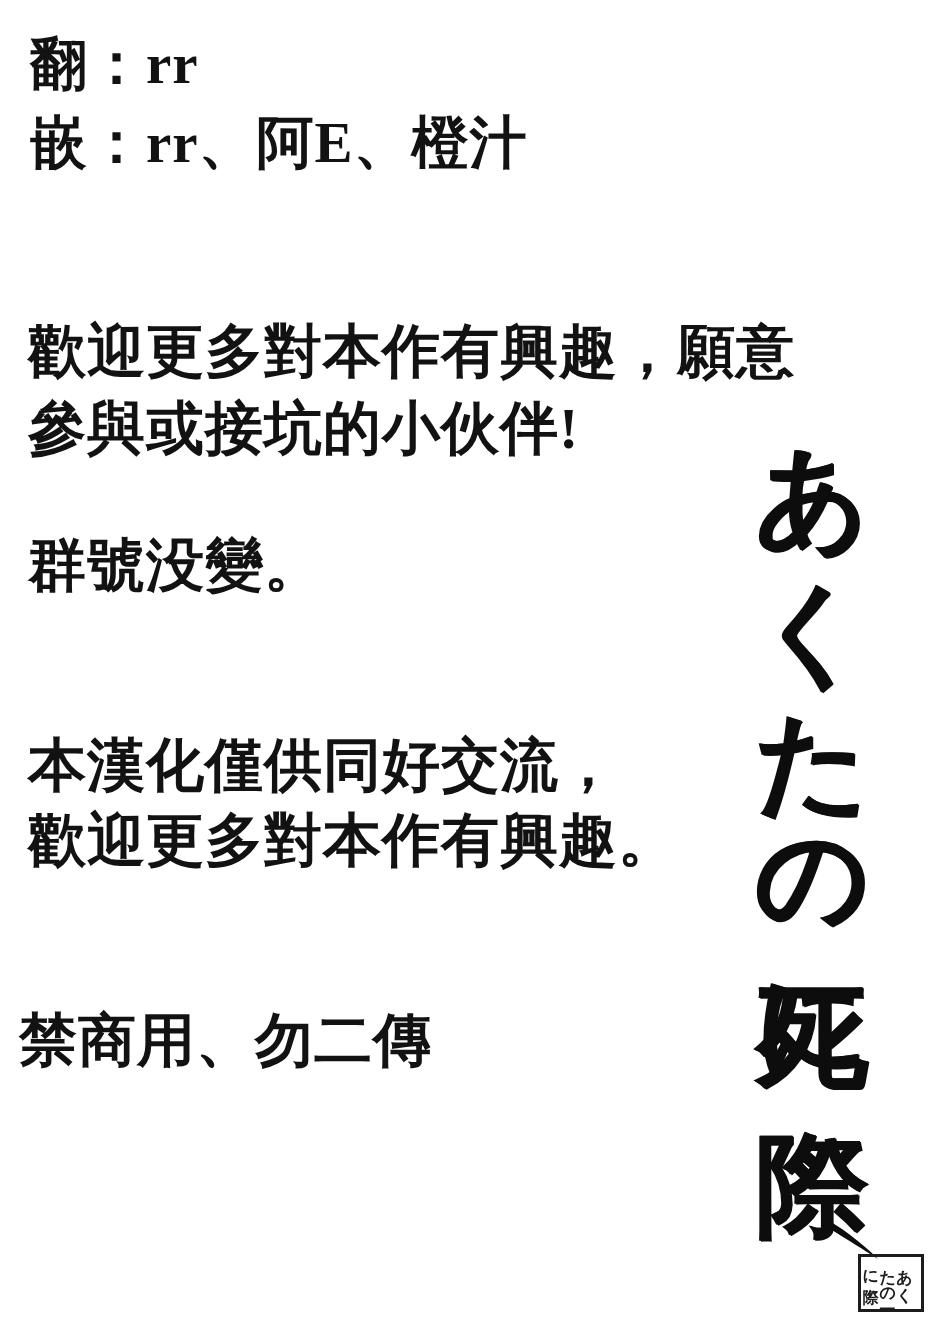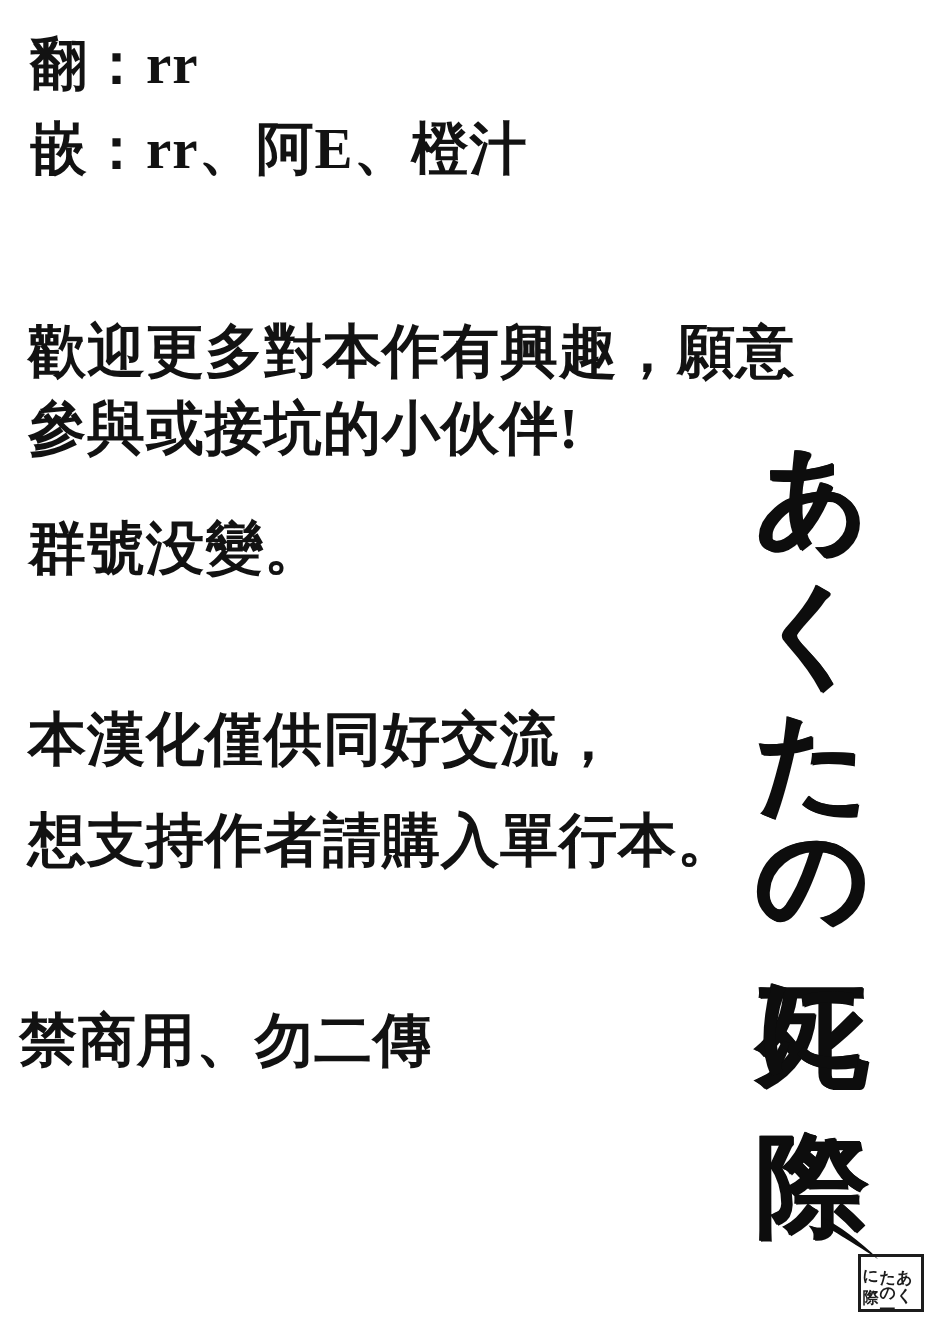--- a/index.html
+++ b/index.html
@@ -68,31 +68,31 @@
     top: 1215px;
     width: 70px;
     height: 60px;
   }
 </style>
 </head>
 <body>
 
 <div class="txt credits-line" style="left:30px; top:35px;">翻：rr</div>
 
-<div class="txt credits-line" style="left:30px; top:120px;">嵌：rr、阿E、橙汁</div>
+<div class="txt credits-line" style="left:30px; top:114px;">嵌：rr、阿E、橙汁</div>
 
 <div class="txt body-line" style="left:28px; top:323px;">歡迎更多對本作有興趣，願意</div>
 
 <div class="txt body-line" style="left:28px; top:400px;">參與或接坑的小伙伴!</div>
 
-<div class="txt body-line" style="left:28px; top:520px;">群號没變。</div>
+<div class="txt body-line" style="left:28px; top:537px;">群號没變。</div>
 
-<div class="txt body-line" style="left:28px; top:715px;font-family:Liberation Mono, monospace;">本漢化僅供同好交流，</div>
+<div class="txt body-line" style="left:28px; top:737px;">本漢化僅供同好交流，</div>
 
-<div class="txt body-line" style="left:28px; top:812px;">想支持作者請購入單行本。</div>
+<div class="txt body-line" style="left:28px; top:812px;">歡迎更多對本作有興趣。</div>
 
 <div class="txt body-line" style="left:19px; top:1012px;">禁商用、勿二傳</div>
 
 <div class="vertical-title">あくたの死に際</div>
 
 <svg class="brush-stroke" viewBox="0 0 70 60">
   <path d="M2,2 C18,10 40,26 58,44 C52,40 30,26 10,14 Z" fill="#0d0d0d"></path>
 </svg>
 
 <div class="title-seal">

